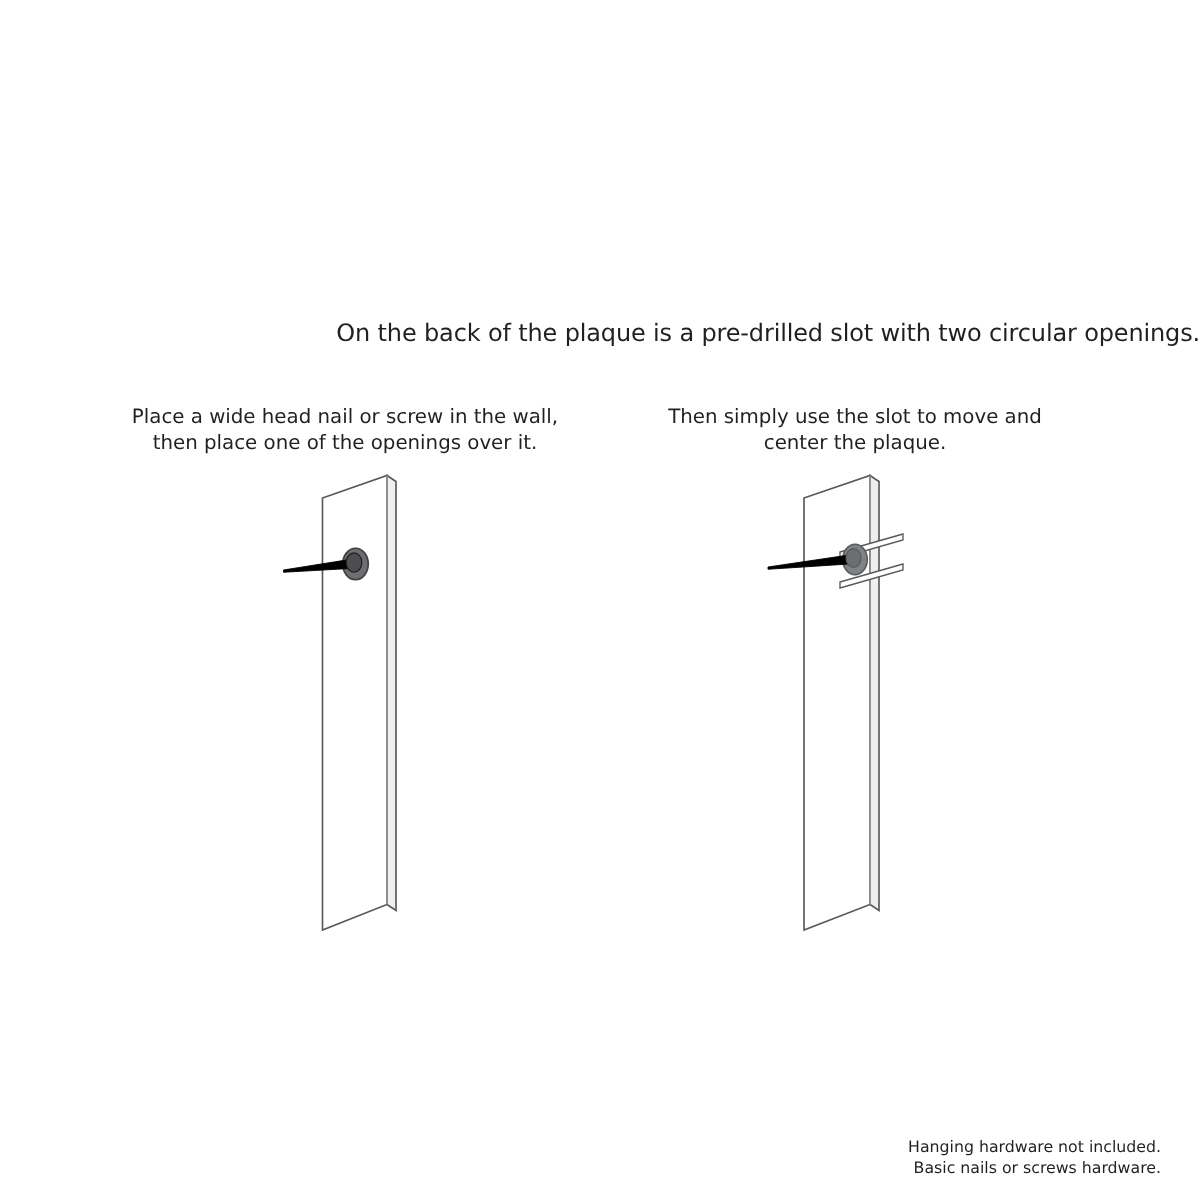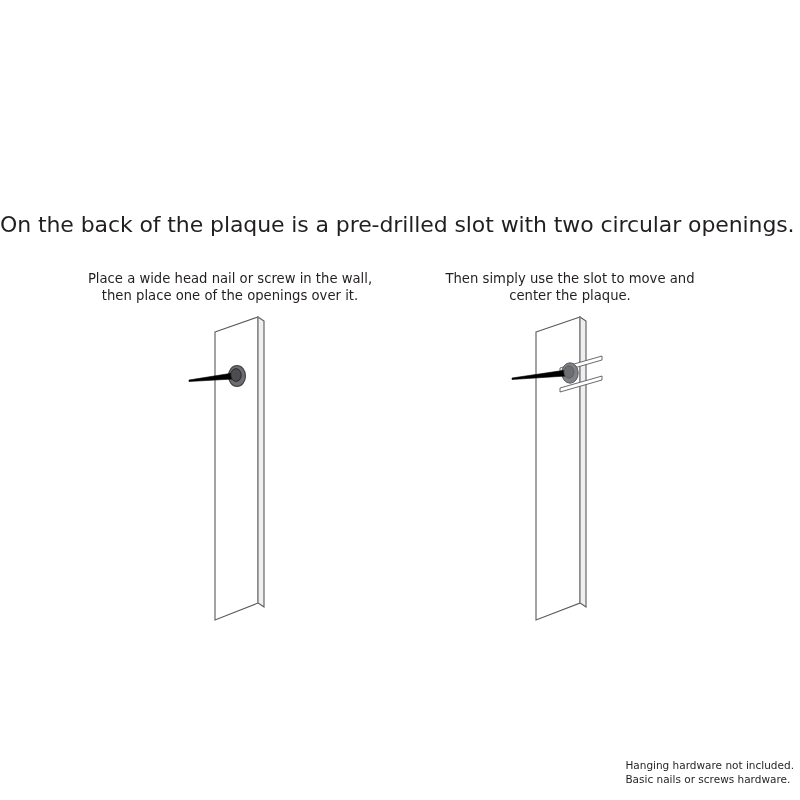--- a/index.html
+++ b/index.html
@@ -17,22 +17,22 @@
   }
   .stage {
     position: absolute;
     inset: 0;
   }
   .headline {
     position: absolute;
     top: 212px;
     left: 0;
     width: 800px;
-    text-align: left;
-    font-size: 22px;
+    text-align: right;
+    font-size: 16px;
     font-weight: 400;
     letter-spacing: -0.1px;
     color: #231f20;
     white-space: nowrap;
   }
   .caption {
     position: absolute;
     top: 270px;
     font-size: 13.2px;
     line-height: 17px;
@@ -46,22 +46,23 @@
   .caption.right {
     left: 400px;
     width: 340px;
   }
   .caption .line {
     display: block;
     white-space: nowrap;
   }
   .footnote {
     position: absolute;
-    right: 6px;
+    right: 26px;
     bottom: 14px;
+    text-align: right;
     font-size: 10.5px;
     line-height: 13.5px;
     color: #231f20;
   }
   .footnote .line {
     display: block;
     white-space: nowrap;
   }
   svg.art {
     position: absolute;

